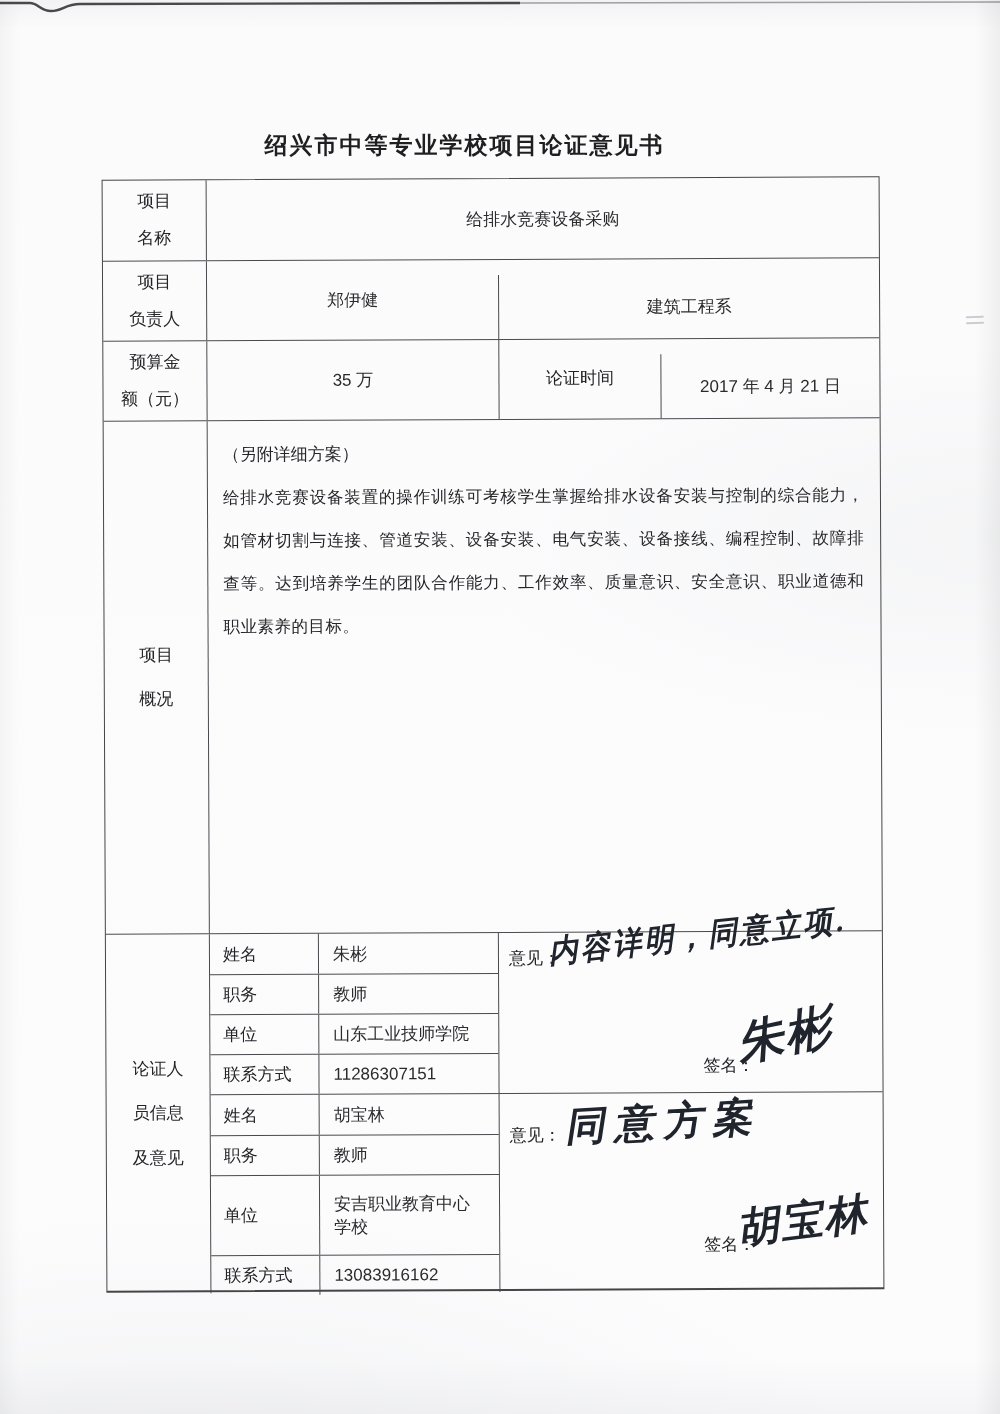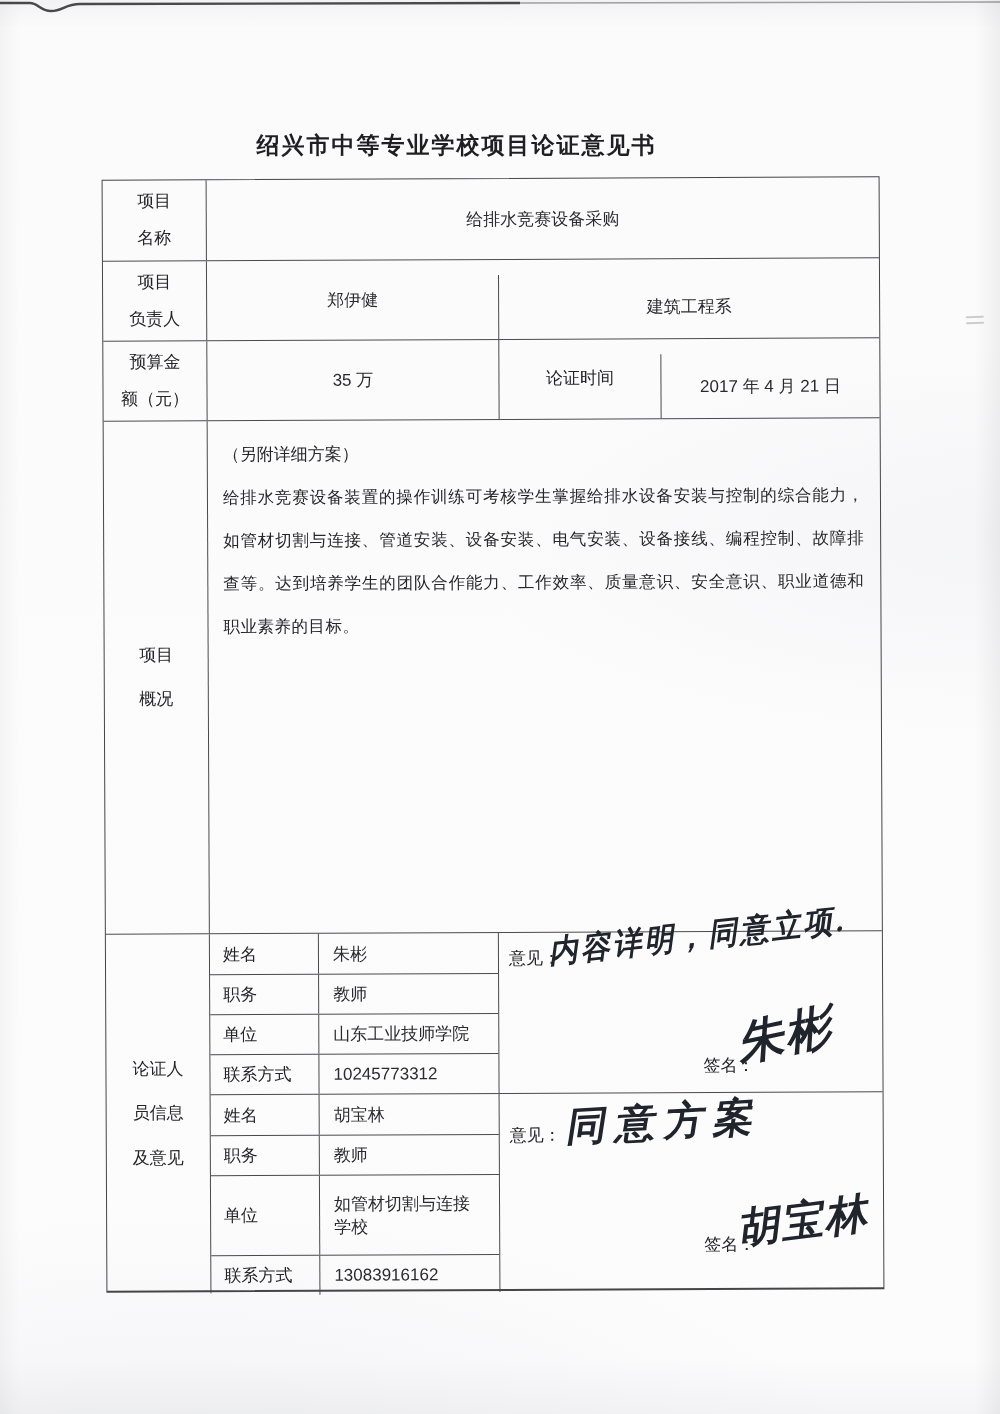--- a/index.html
+++ b/index.html
@@ -19,21 +19,21 @@
       linear-gradient(90deg, rgba(0,0,0,.03) 0%, transparent 2%, transparent 97.5%, rgba(0,0,0,.05) 100%),
       linear-gradient(180deg, #f2f2f4 0%, #fbfbfc 2%, #fcfcfd 96%, #f4f4f6 100%);
   }
   .scan-top{ position:absolute; top:0; left:0; width:1000px; height:16px; }
   .scan-equals{
     position:absolute; left:966px; top:316px; width:18px; opacity:.85;
     transform:rotate(-2deg);
   }
   .scan-equals i{ display:block; height:2px; background:#c2c5cb; margin-bottom:4px; border-radius:1px;}
   .title{
-    position:absolute; top:130px; left:4px; width:905px;
+    position:absolute; top:130px; left:12px; width:905px;
     text-align:center; font-size:23px; font-weight:bold; letter-spacing:2px;
     font-family:"Liberation Sans","DejaVu Sans",sans-serif; color:#1f1f22;
   }
   .form-table{
     position:absolute; left:104px; top:178px; width:778px; height:1113px;
     border:1px solid #454549;
     border-bottom-width:2px;
     transform:rotate(-0.25deg);
     background:transparent;
     font-size:17px;
@@ -152,21 +152,21 @@
             <div class="field-row">
               <div class="f-label">职务</div>
               <div class="f-value">教师</div>
             </div>
             <div class="field-row">
               <div class="f-label">单位</div>
               <div class="f-value">山东工业技师学院</div>
             </div>
             <div class="field-row">
               <div class="f-label">联系方式</div>
-              <div class="f-value sans">10245773312</div>
+              <div class="f-value sans">11286307151</div>
             </div>
           </div>
           <div class="opinion-cell">
             <span class="op-label op1-label">意见：</span>
             <span class="hw hw-op1">内容详明，同意立项.</span>
             <span class="sig-label sig1-label">签名：</span>
             <span class="hw hw-sig1">朱彬</span>
           </div>
         </div>
 
@@ -175,21 +175,21 @@
             <div class="field-row">
               <div class="f-label">姓名</div>
               <div class="f-value">胡宝林</div>
             </div>
             <div class="field-row">
               <div class="f-label">职务</div>
               <div class="f-value">教师</div>
             </div>
             <div class="field-row h80">
               <div class="f-label">单位</div>
-              <div class="f-value ml">如管材切割与连接
+              <div class="f-value ml">安吉职业教育中心
 学校</div>
             </div>
             <div class="field-row">
               <div class="f-label">联系方式</div>
               <div class="f-value sans">13083916162</div>
             </div>
           </div>
           <div class="opinion-cell">
             <span class="op-label op2-label">意见：</span>
             <span class="hw hw-op2">同意方案</span>

